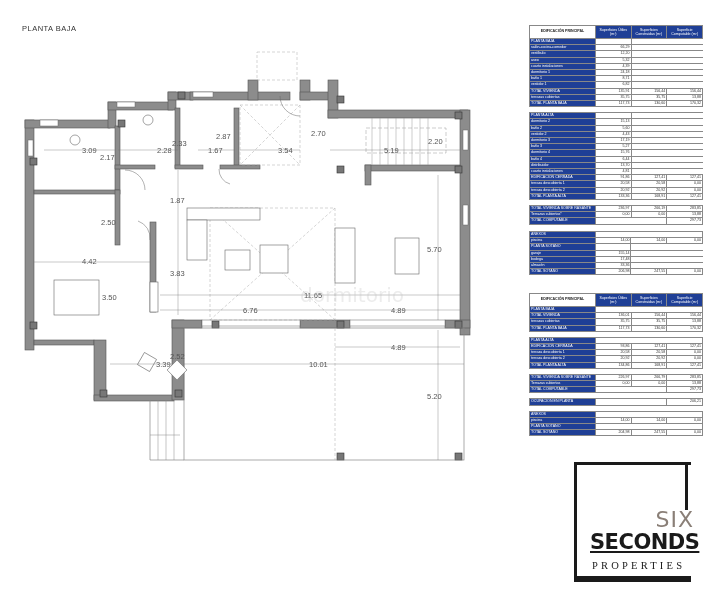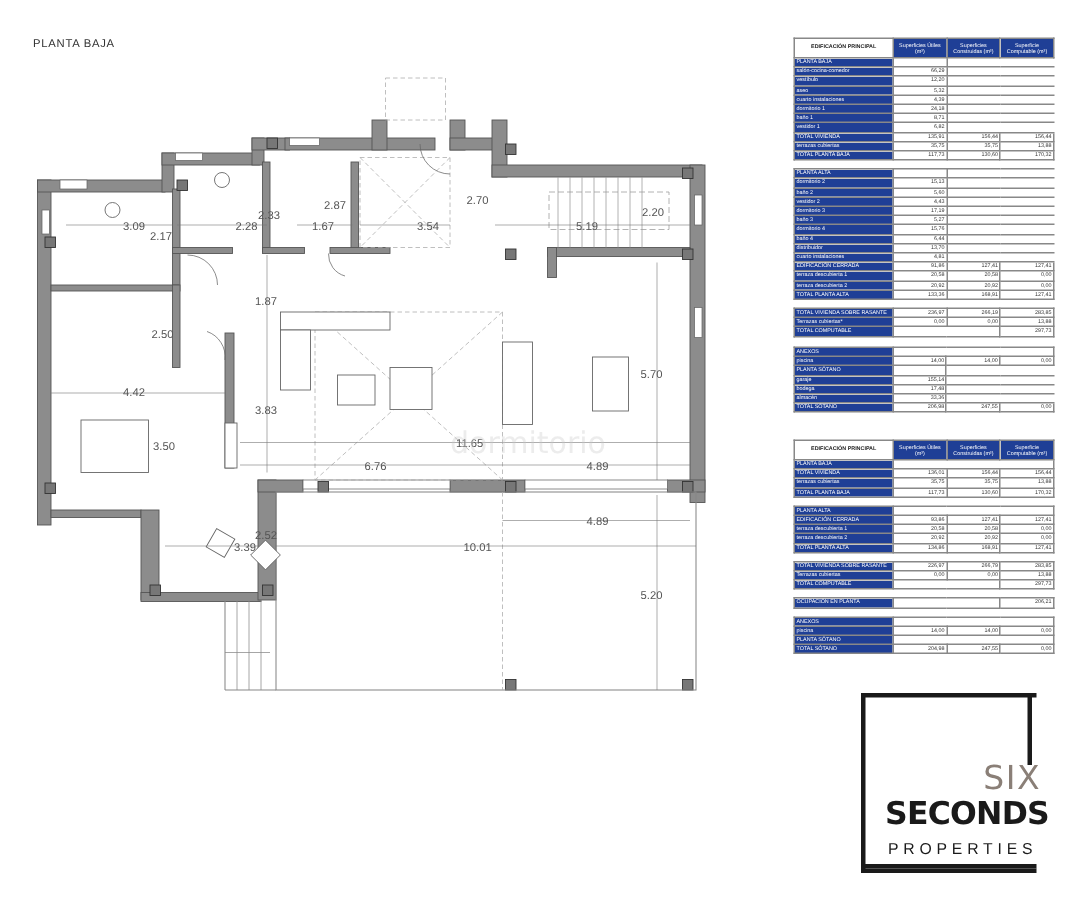--- a/index.html
+++ b/index.html
@@ -14,22 +14,22 @@
   .tbl td.hdr0{background:#fff;color:#222;text-align:center;font-weight:bold;height:12px;}
   .tbl td.num{text-align:right;color:#333;background:#fff;}
   .tbl td.blank{background:#fff;border-left:none;border-right:none;}
   .tbl td.emp{background:#fff;}
   .tbl tr.gap td{border:none;height:5px;background:#fff;}
   .logo{position:absolute;left:574px;top:462px;width:120px;height:122px;}
   .logo-box{position:absolute;left:0;top:0;width:114px;height:114px;border:3px solid #1a1a1a;border-right:none;}
   .logo-box-right{position:absolute;left:111px;top:0;width:3px;height:48px;background:#1a1a1a;}
   .logo-box-bottomr{position:absolute;left:0;top:114px;width:117px;height:3px;background:#1a1a1a;}
   .six{position:absolute;right:0;top:45px;font-size:22px;color:#8a7f77;letter-spacing:1px;font-family:"DejaVu Sans",sans-serif;}
-  .seconds{position:absolute;left:16px;top:68px;font-size:21px;font-weight:bold;color:#1a1a1a;letter-spacing:-0.5px;font-family:"DejaVu Sans",sans-serif;}
-  .props{position:absolute;left:18px;top:98px;font-size:10.5px;color:#1a1a1a;letter-spacing:3.2px;font-family:Liberation Sans, sans-serif;}
+  .seconds{position:absolute;left:16px;top:68px;font-size:21px;font-weight:bold;color:#1a1a1a;letter-spacing:-0.5px;font-family:"DejaVu Sans",sans-serif;text-decoration:underline;}
+  .props{position:absolute;left:18px;top:98px;font-size:10.5px;color:#1a1a1a;letter-spacing:3.2px;font-family:Liberation Serif, serif;}
   .watermark{position:absolute;left:300px;top:283px;font-size:20px;color:rgba(200,200,200,0.35);font-family:"DejaVu Sans",sans-serif;}
 </style>
 </head>
 <body>
 
 <div class="title">PLANTA BAJA</div>
 
 <svg class="plan" width="716" height="600" viewBox="0 0 716 600">
   <g fill="#8c8c8c" stroke="#555" stroke-width="0.6">
 

